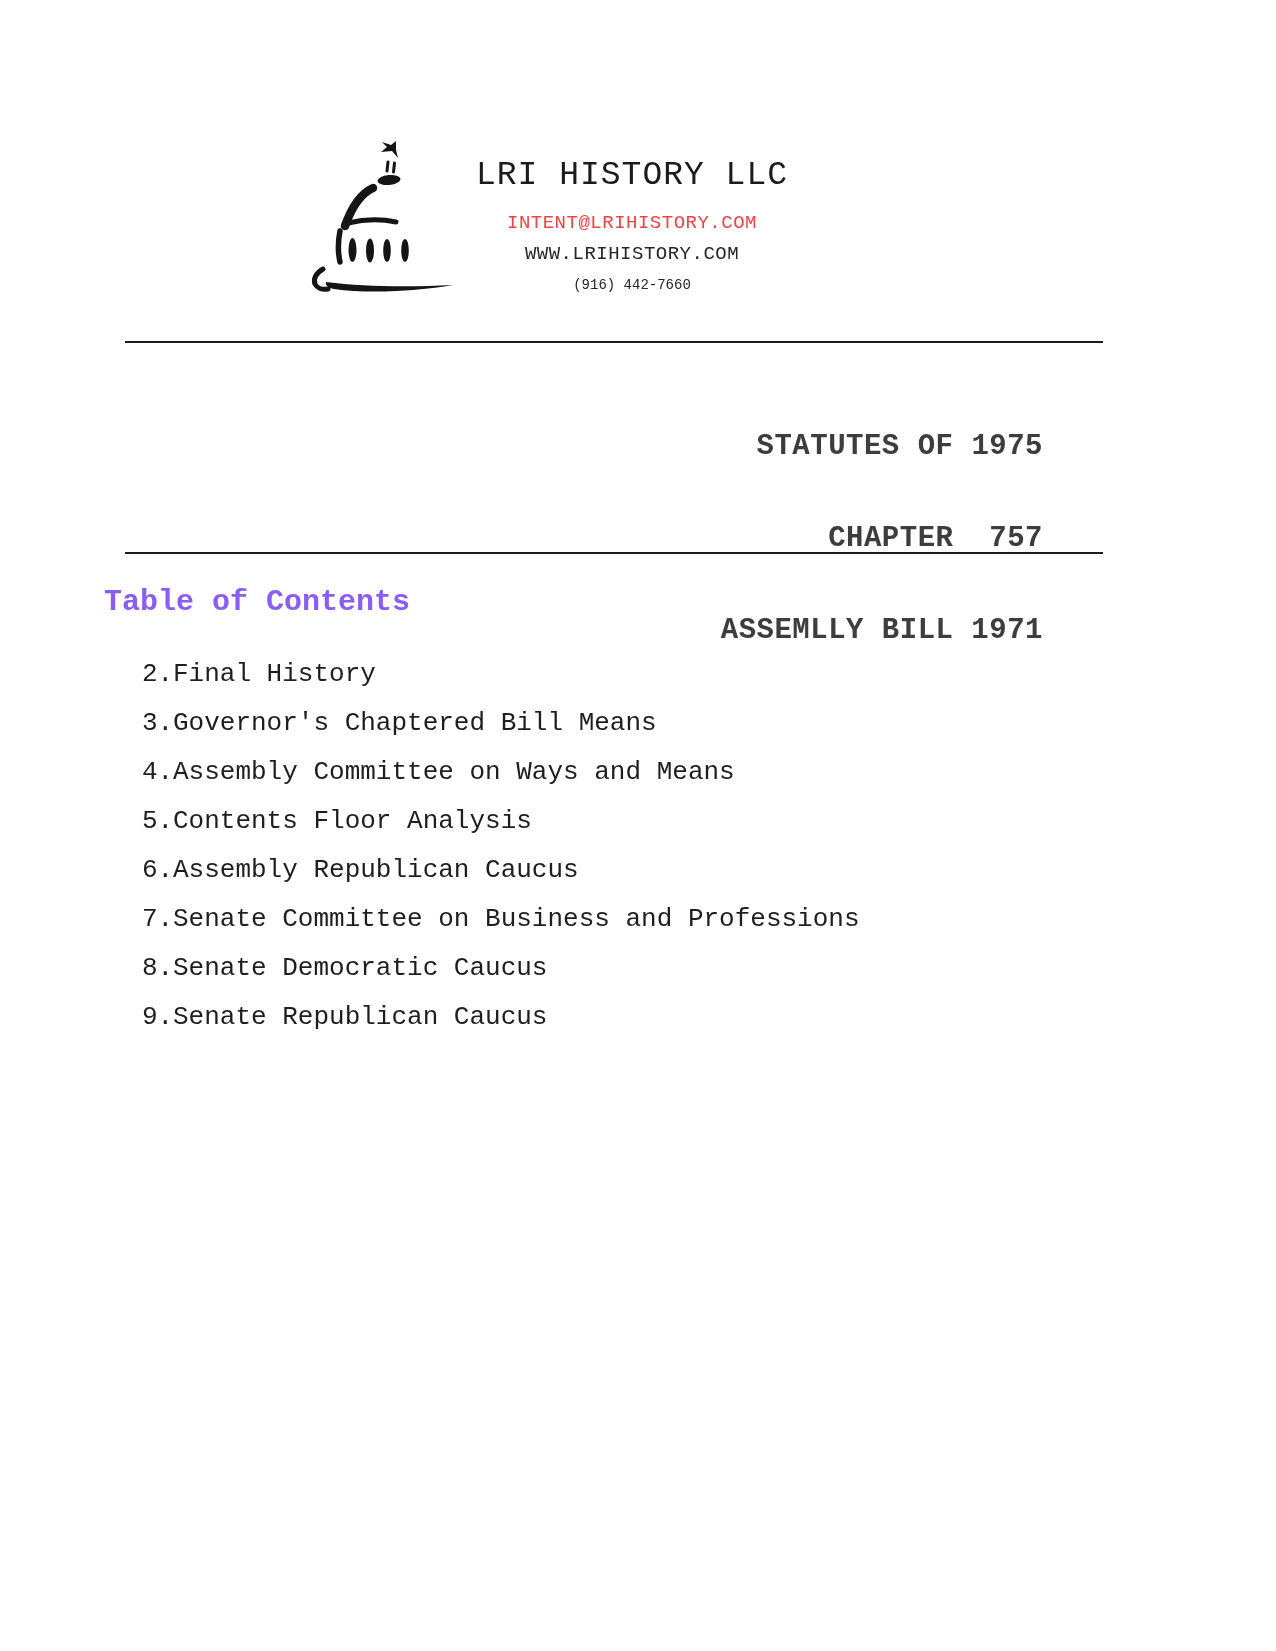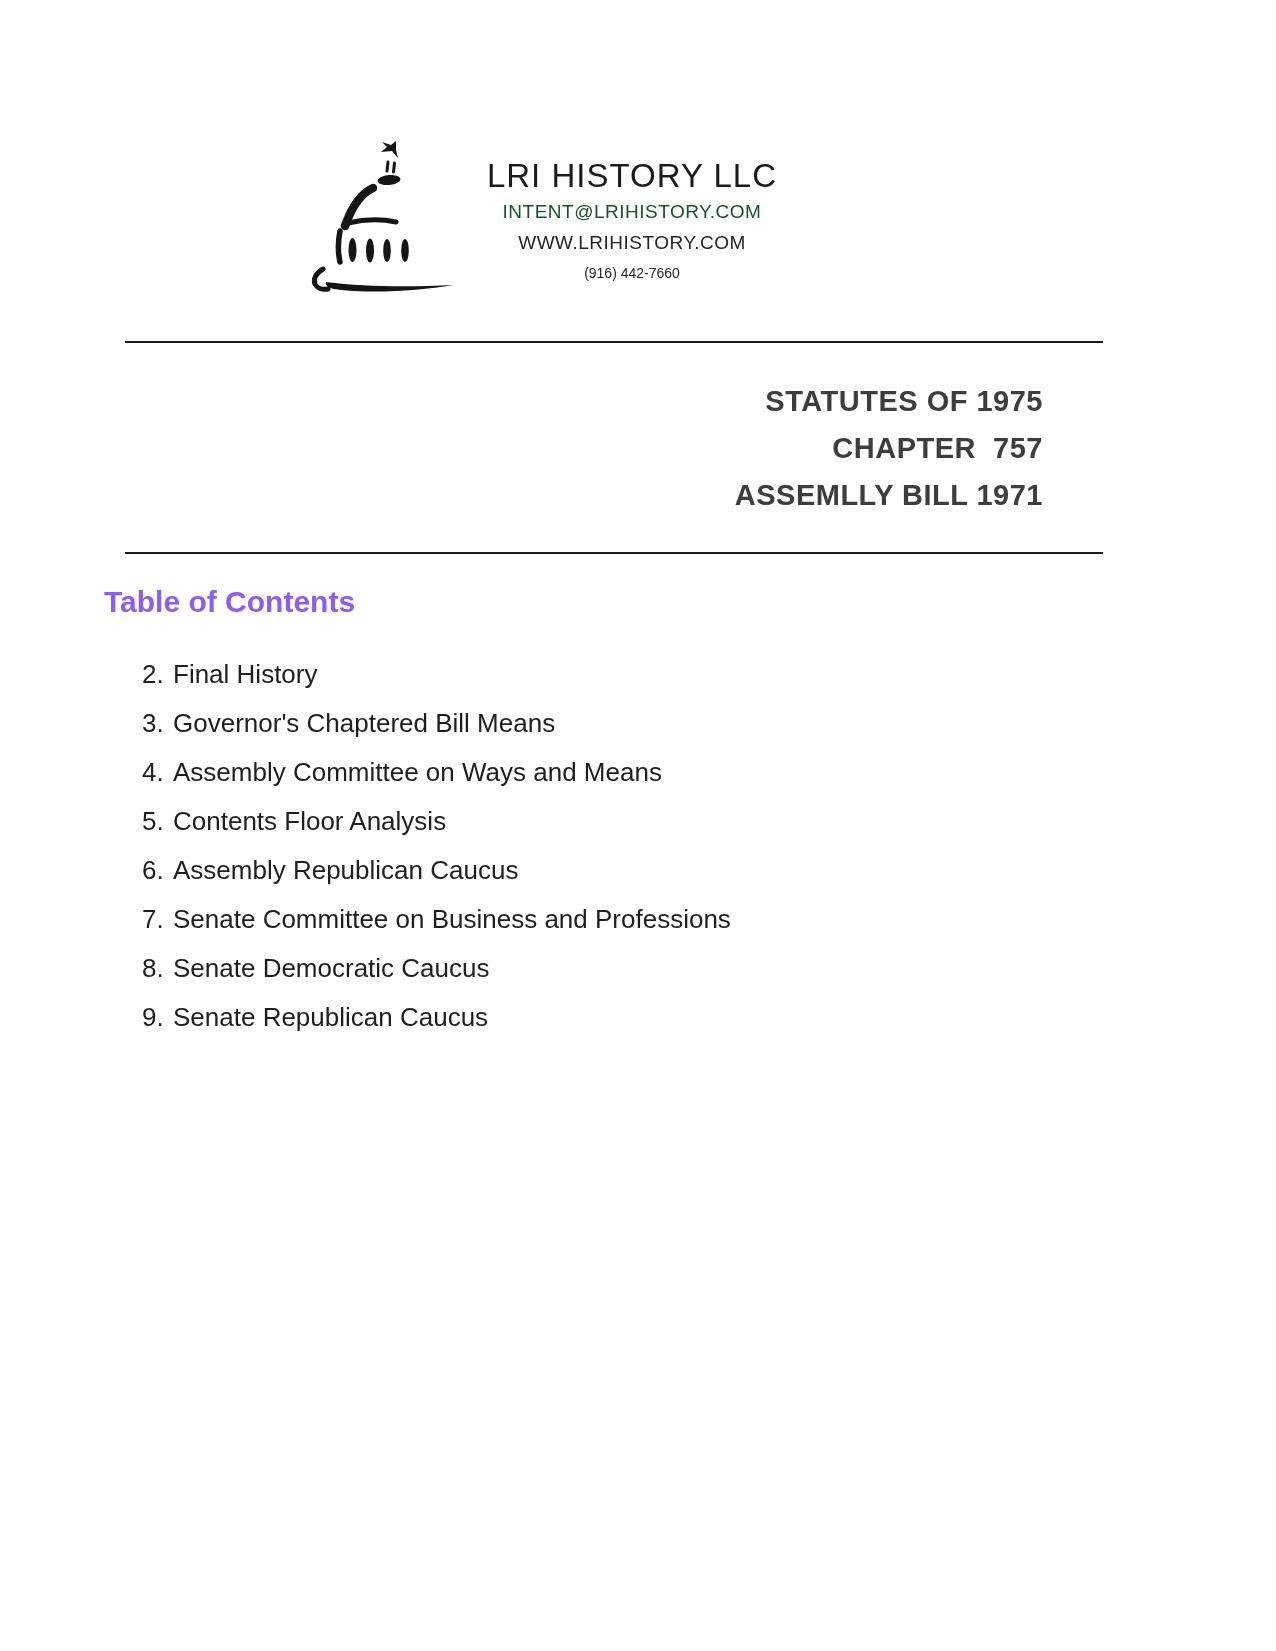--- a/index.html
+++ b/index.html
@@ -2,21 +2,21 @@
 <html><head>
 <meta charset="utf-8">
 <title>Document</title>
 <style>
   html, body { margin: 0; padding: 0; background: #ffffff; }
   .page {
     position: relative;
     width: 1276px;
     height: 1199px;
     background: #ffffff;
-    font-family: Liberation Sans, sans-serif;
+    font-family: Liberation Mono, monospace;
     color: #1d1d1d;
     overflow: hidden;
   }
 
   
   .logo {
     position: absolute;
     left: 310px;
     top: 138px;
     width: 150px;
@@ -29,24 +29,25 @@
     width: 500px;
     text-align: center;
   }
   .company-name {
     font-size: 33px;
     line-height: 40px;
     letter-spacing: 1px;
     color: #1b1b1b;
   }
   .company-email {
+    margin-top: 12px;
     font-size: 19px;
     line-height: 31px;
     letter-spacing: 0.5px;
-    color: #14532d;
+    color: #ef4444;
     text-align: center;
   }
   .company-website {
     font-size: 19px;
     line-height: 31px;
     letter-spacing: 0.5px;
     color: #252525;
   }
   .company-phone {
     font-size: 14px;
@@ -70,21 +71,21 @@
     position: absolute;
     right: 233px;
     top: 378px;
     text-align: right;
     font-weight: bold;
     font-size: 29px;
     line-height: 47px;
     letter-spacing: 0.5px;
     color: #3d3d3d;
   }
-  .doc-title-line { white-space: pre; }
+  .doc-title-line { white-space: pre; margin-top: 45px; }
 
   
   .toc-heading {
     position: absolute;
     left: 104px;
     top: 584px;
     font-size: 30px;
     line-height: 36px;
     font-weight: bold;
     color: #8b5cf6;

